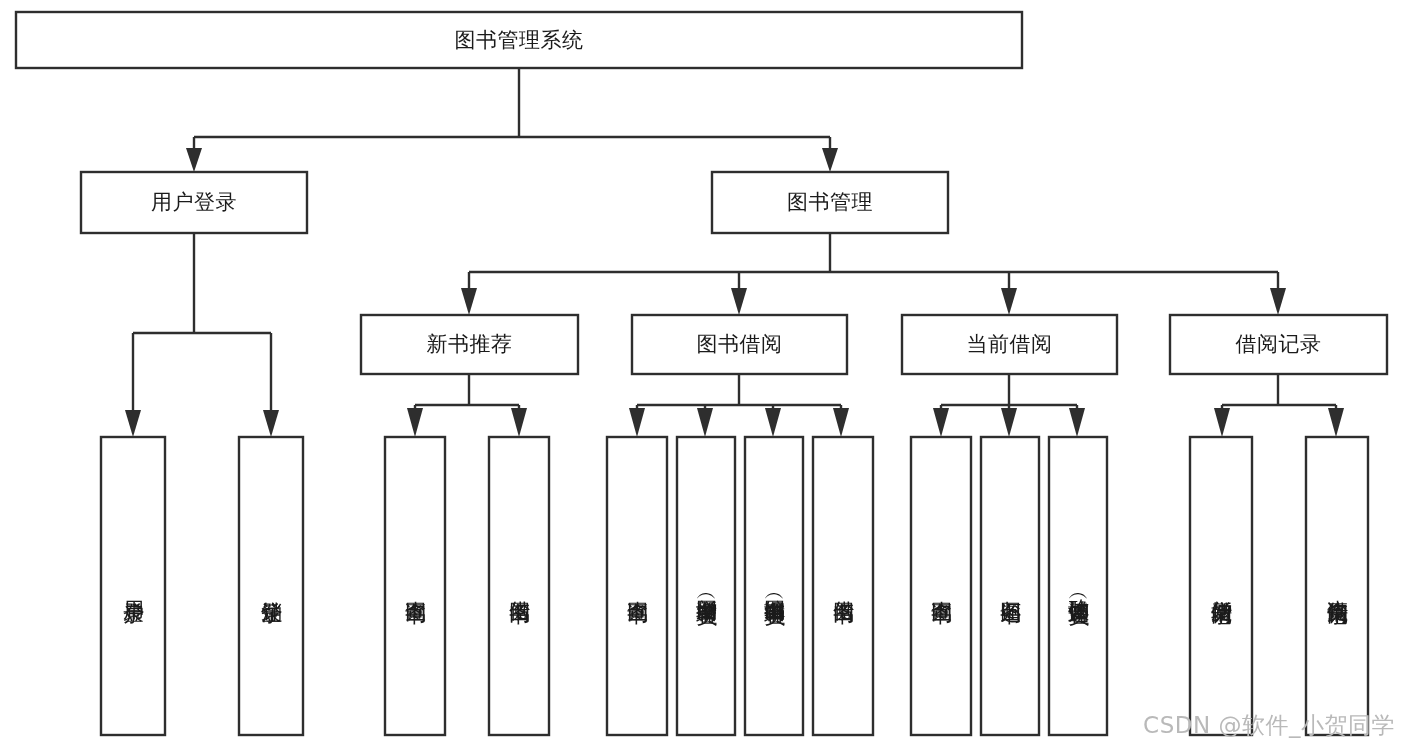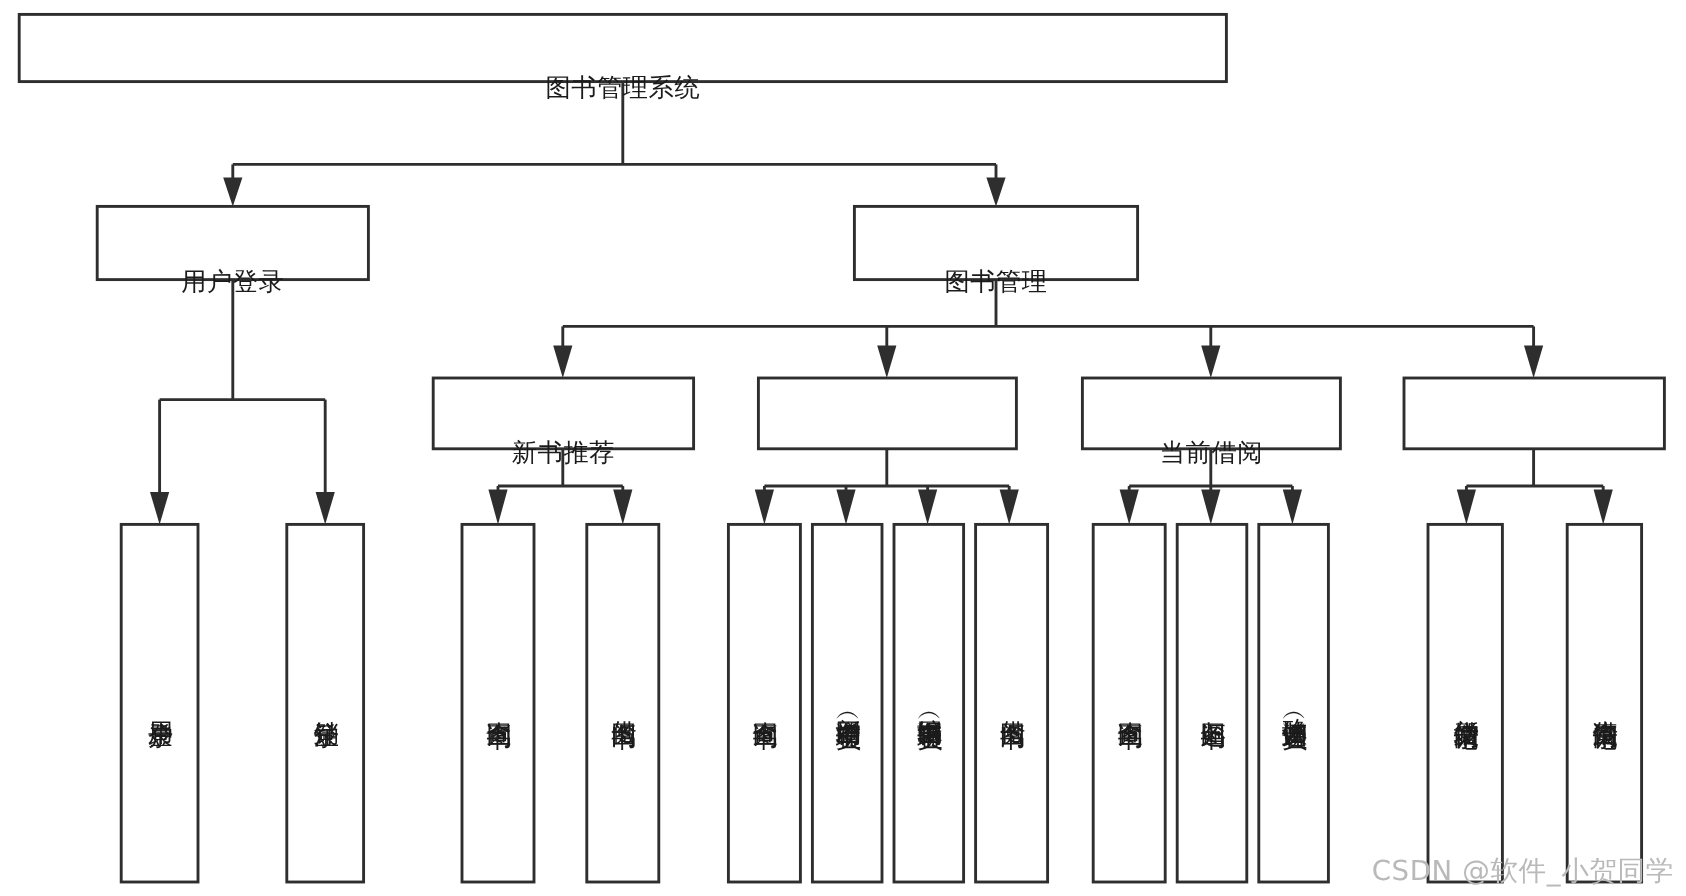--- a/index.html
+++ b/index.html
@@ -45,21 +45,20 @@
     position: absolute;
     display: flex;
     align-items: center;
     justify-content: center;
     font-size: 21px;
     color: #1b1b1b;
     letter-spacing: 0.5px;
     line-height: 1.15;
     white-space: nowrap;
     user-select: none;
-    margin-top: 33px;
   }
   .node-label-v {
     position: absolute;
     display: flex;
     align-items: center;
     justify-content: center;
     font-size: 21px;
     color: #1b1b1b;
     line-height: 1.32;
     writing-mode: vertical-rl;
@@ -189,21 +188,23 @@
     <rect class="node-rect" x="1190" y="437" width="62" height="298"></rect>
     <rect class="node-rect" x="1306" y="437" width="62" height="298"></rect>
   </svg>
 
   <div class="node-label-h" style="left:16px; top:12px; width:1006px; height:56px;">图书管理系统</div>
 
   <div class="node-label-h" style="left:81px; top:172px; width:226px; height:61px;">用户登录</div>
   <div class="node-label-h" style="left:712px; top:172px; width:236px; height:61px;text-align:right;">图书管理</div>
 
   <div class="node-label-h" style="left:361px; top:315px; width:217px; height:59px;">新书推荐</div>
+  <div class="node-label-h" style="left:632px; top:315px; width:215px; height:59px;">图书借阅</div>
   <div class="node-label-h" style="left:902px; top:315px; width:215px; height:59px;text-align:center;">当前借阅</div>
+  <div class="node-label-h" style="left:1170px; top:315px; width:217px; height:59px;">借阅记录</div>
 
   <div class="node-label-v" style="left:101px; top:437px; width:64px; height:298px;">用户登录</div>
   <div class="node-label-v" style="left:239px; top:437px; width:64px; height:298px;">注销登录</div>
 
   <div class="node-label-v" style="left:385px; top:437px; width:60px; height:298px;">查询图书</div>
   <div class="node-label-v" style="left:489px; top:437px; width:60px; height:298px;">借阅图书</div>
 
   <div class="node-label-v" style="left:607px; top:437px; width:60px; height:298px;">查询图书</div>
   <div class="node-label-v" style="left:677px; top:437px; width:58px; height:298px;">新增图书（管理员）</div>
   <div class="node-label-v" style="left:745px; top:437px; width:58px; height:298px;">编辑图书（管理员）</div>

